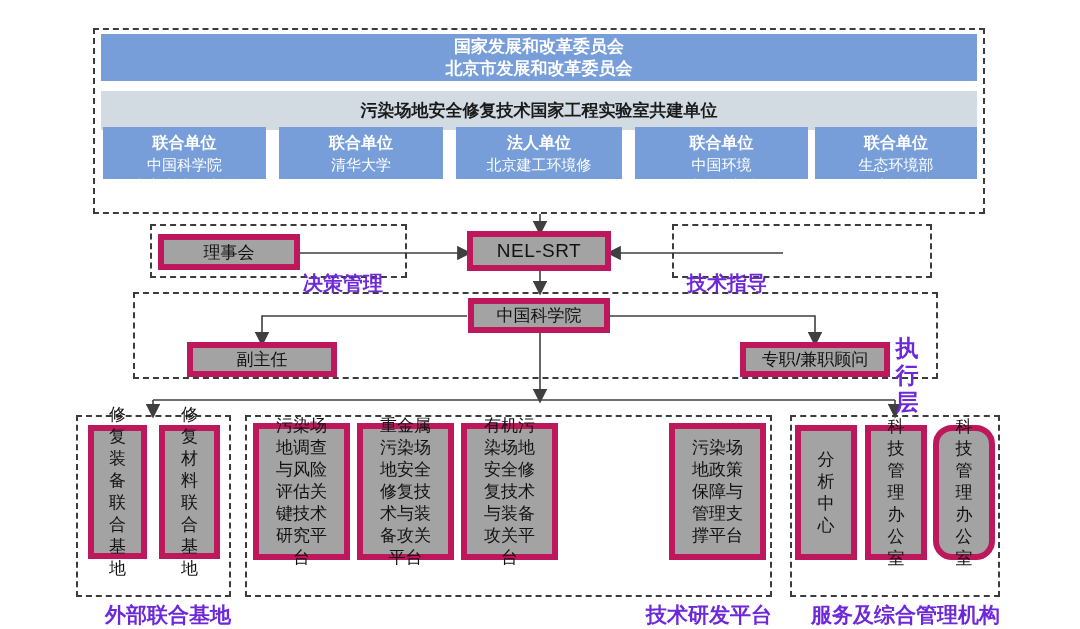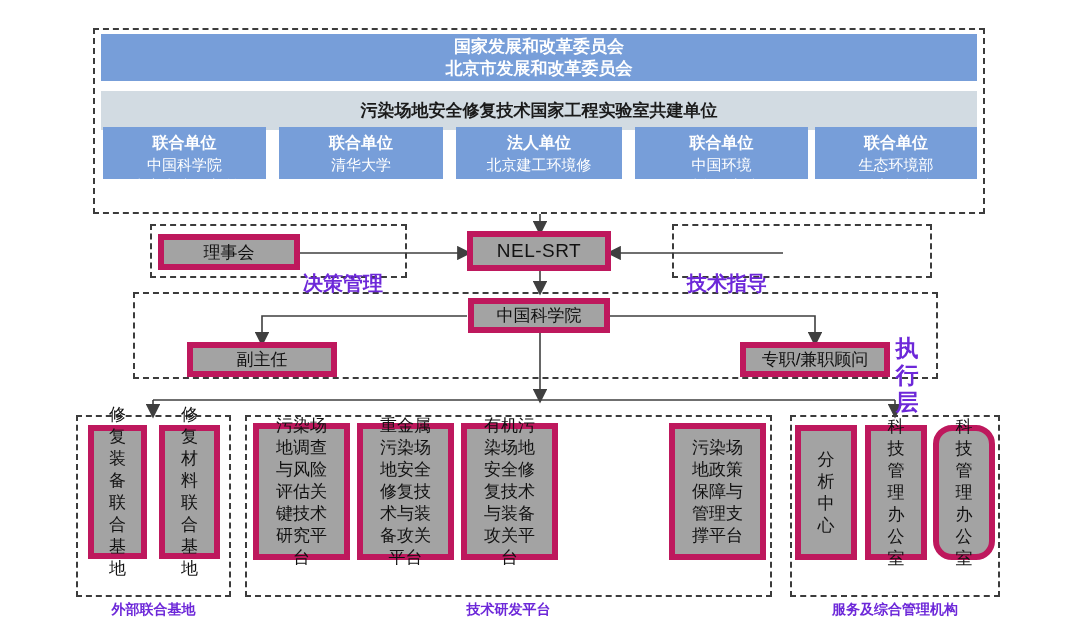--- a/index.html
+++ b/index.html
@@ -34,21 +34,21 @@
   .advisors{left:740px;top:342px;width:150px;height:35px;font-size:17px;}
   .exec-label{left:893px;top:296px;width:28px;font-size:23px;line-height:27px;text-align:center;}
   
   .pbox{font-size:17px;line-height:22px;}
   .b1a{left:88px;top:425px;width:59px;height:134px;padding:0 10px;}
   .b1b{left:159px;top:425px;width:61px;height:134px;padding:0 10px;}
   .p1{left:253px;} .p2{left:357px;} .p3{left:461px;} .p4{left:565px;} .p5{left:669px;}
   .plat{top:423px;width:97px;height:137px;padding:0 11px;}
   .s1{left:795px;} .s2{left:865px;} .s3{left:933px;border-radius:19px;}
   .serv{top:425px;width:62px;height:135px;padding:0 10px;}
-  .grouplab{font-size:14px;text-align:center;}
+  .grouplab{font-size:21px;text-align:right;}
   .g1lab{left:76px;top:562px;width:155px;}
   .g2lab{left:245px;top:562px;width:527px;}
   .g3lab{left:790px;top:562px;width:210px;letter-spacing:0;}
   svg.connectors{position:absolute;left:0;top:0;z-index:2;}
 </style>
 </head>
 <body>
 
 <div id="canvas">
 

